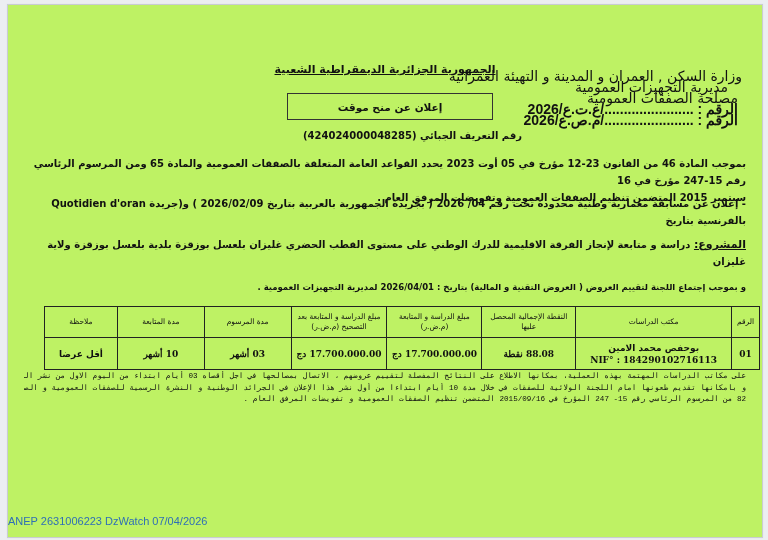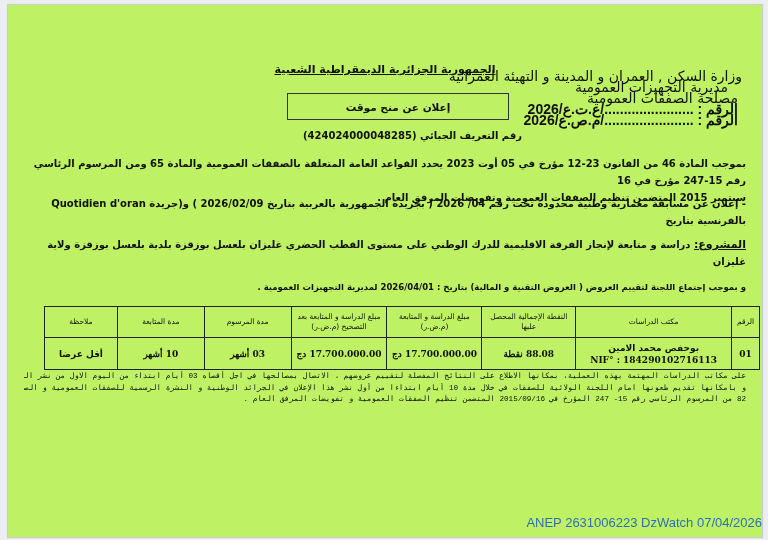--- a/index.html
+++ b/index.html
@@ -27,21 +27,21 @@
     right: 20px; top: 66px; width: 190px;
     font-family: "DejaVu Sans", sans-serif; font-size: 14px; line-height: 11px;
   }
   .ministry div { white-space: nowrap; }
   .ministry .c1 { padding-right: 0; }
   .ministry .c2 { padding-right: 14px; }
   .ministry .c3 { padding-right: 40px; }
   .ministry .c4 { padding-right: 4px; }
   .ministry .c5, .ministry .c6 { padding-right: 4px; font-family: Liberation Sans, sans-serif; font-weight: bold; }
   .title-box {
-    left: 279px; top: 88px; width: 222px; height: 27px;
+    left: 279px; top: 88px; width: 206px; height: 27px;
     border: 1px solid #333; box-sizing: border-box;
     display: flex; align-items: center; justify-content: center;
     font-family: "DejaVu Sans", sans-serif; font-weight: bold; font-size: 10.5px;
   }
   .taxid {
     right: 240px; top: 125px;
     font-family: "DejaVu Sans", sans-serif; font-weight: bold; font-size: 10px; white-space: nowrap;
   }
   .para {
     left: 16px; right: 16px;
@@ -64,22 +64,22 @@
   .tbl th, .tbl td { border: 1px solid #222; text-align: center; vertical-align: middle; }
   .tbl th { font-weight: normal; font-size: 7.5px; height: 28px; line-height: 10px; padding: 1px 3px; }
   .tbl td { font-weight: bold; font-size: 9px; height: 29px; padding: 1px 3px; line-height: 12px; }
   .tbl td.num { font-family: "DejaVu Serif", serif; }
   .notes {
     left: 16px; right: 16px; top: 366px;
     font-family: Liberation Mono, monospace; font-size: 7.6px; line-height: 11.5px;
   }
   .notes div { white-space: nowrap; overflow: hidden; }
   .footer {
-    left: 0; width: 754px; top: 510px; text-align: right;
-    font-family: "Liberation Sans", sans-serif; font-size: 13px; color: #2f6fb6;
+    left: 0; width: 754px; top: 510px; text-align: left;
+    font-family: "Liberation Sans", sans-serif; font-size: 11px; color: #2f6fb6;
   }
 </style>
 </head>
 <body>
 
 <div class="page">
 
   <div class="abs republic">الجمهورية الجزائرية الديمقراطية الشعبية</div>
 
   <div class="abs ministry rtl">

